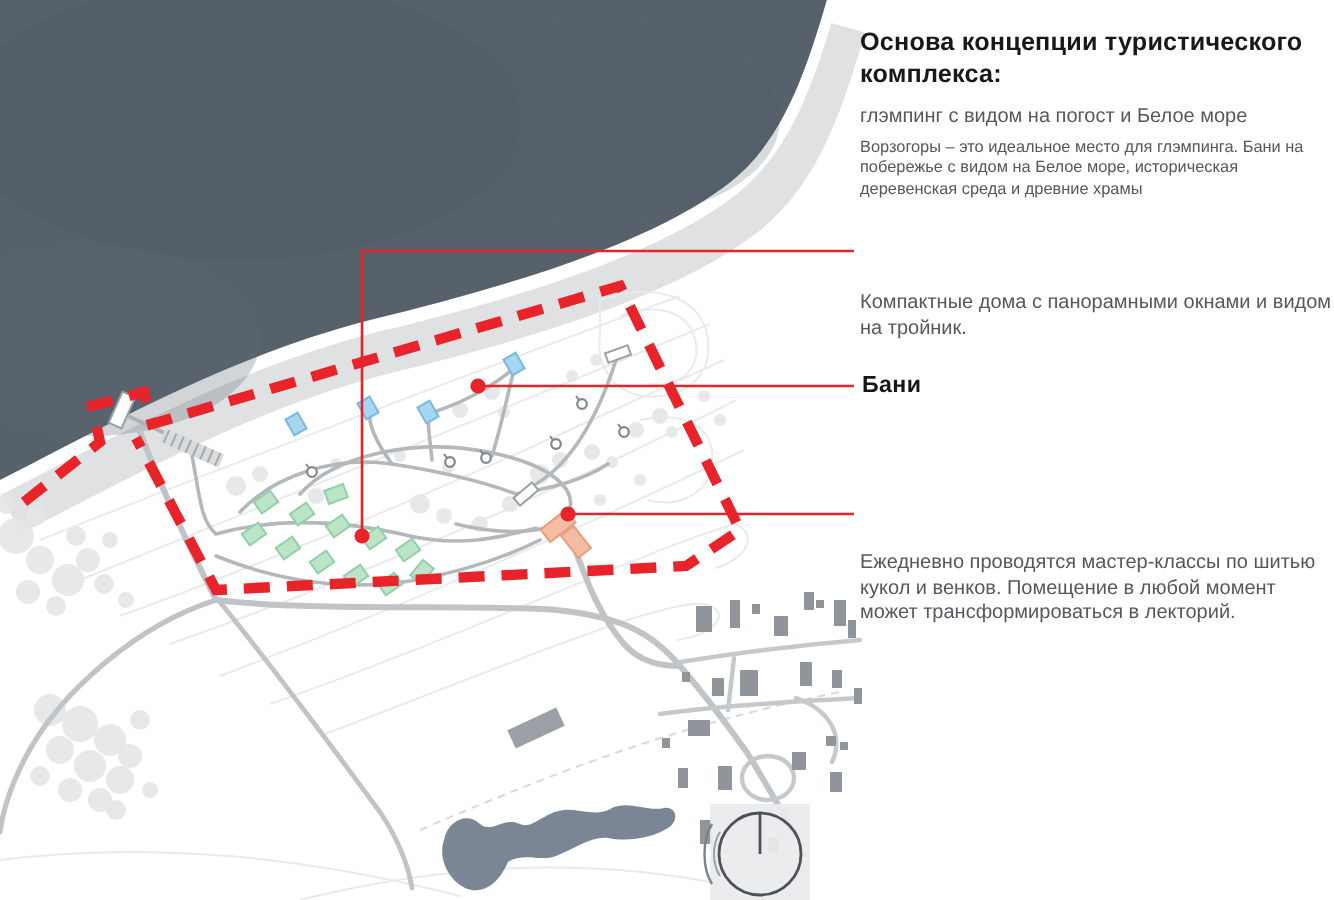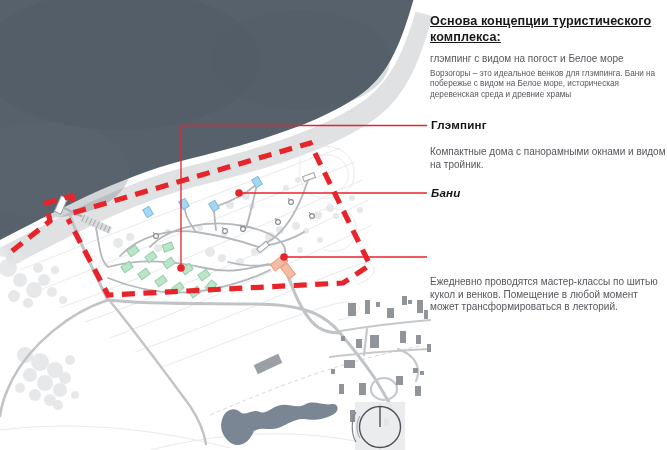--- a/index.html
+++ b/index.html
@@ -2,27 +2,27 @@
 <html><head>
 <meta charset="utf-8">
 <style>
   html,body{margin:0;padding:0;background:#ffffff;}
   #stage{position:relative;width:667px;height:450px;background:#ffffff;overflow:hidden;
          font-family:"Liberation Sans",sans-serif;}
   #map-svg{position:absolute;left:0;top:0;}
   
   #panel{position:absolute;left:429px;top:0;width:236px;height:450px;}
   .p-title{position:absolute;left:1px;top:13px;width:234px;font-size:12.6px;font-weight:bold;
-           color:#17181a;line-height:1.28;letter-spacing:.1px;text-decoration:underline;}
+           color:#17181a;line-height:1.28;letter-spacing:.1px;}
   .p-sub{position:absolute;left:1px;top:53px;width:234px;font-size:10px;color:#54575c;line-height:1.25;}
   .p-intro{position:absolute;left:1px;top:69px;width:236px;font-size:8.2px;color:#54575c;line-height:1.26;}
   .sec-h{position:absolute;left:2px;width:220px;font-size:11.6px;font-weight:bold;color:#141517;letter-spacing:.2px;}
   .sec-p{position:absolute;left:1px;width:236px;font-size:10px;color:#54575c;line-height:1.27;}
   #sec0-h{top:118px;} #sec0-p{top:146px;}
-  #sec1-h{top:186px;font-style:italic;} #sec1-p{top:212px;}
+  #sec1-h{top:186px;} #sec1-p{top:212px;}
   #sec2-h{top:250px;} #sec2-p{top:276px;}
 </style>
 </head>
 <body>
 
 <div id="stage">
 
   <svg id="map-svg" width="667" height="450" viewBox="0 0 667 450">
 
     <rect x="0" y="0" width="667" height="450" fill="#ffffff"></rect>
@@ -246,22 +246,21 @@
         <polyline points="239,193 427,193" fill="none" stroke="#e8232a" stroke-width="1.3"></polyline>
         <circle cx="239" cy="193" r="3.8" fill="#e8232a"></circle>
         <polyline points="284,257 427,257" fill="none" stroke="#e8232a" stroke-width="1.3"></polyline>
         <circle cx="284" cy="257" r="3.8" fill="#e8232a"></circle>
       </g>
   </svg>
 
   <div id="panel">
     <div class="p-title">Основа концепции туристического комплекса:</div>
     <div class="p-sub">глэмпинг с видом на погост и Белое море</div>
-    <div class="p-intro">Ворзогоры – это идеальное венков для глэмпинга. Бани на побережье с видом на Белое море, историческая деревенская среда и древние храмы</div>
-
-    <div class="sec-h" id="sec0-h">Глэмпинг</div>
+    <div class="p-intro">Ворзогоры – это идеальное место для глэмпинга. Бани на побережье с видом на Белое море, историческая деревенская среда и древние храмы</div>
+
     <div class="sec-p" id="sec0-p">Компактные дома с панорамными окнами и видом на тройник.</div>
 
     <div class="sec-h" id="sec1-h">Бани</div>
 
     <div class="sec-p" id="sec2-p">Ежедневно проводятся мастер-классы по шитью кукол и венков. Помещение в любой момент может трансформироваться в лекторий.</div>
   </div>
 </div>
 
 </body></html>

